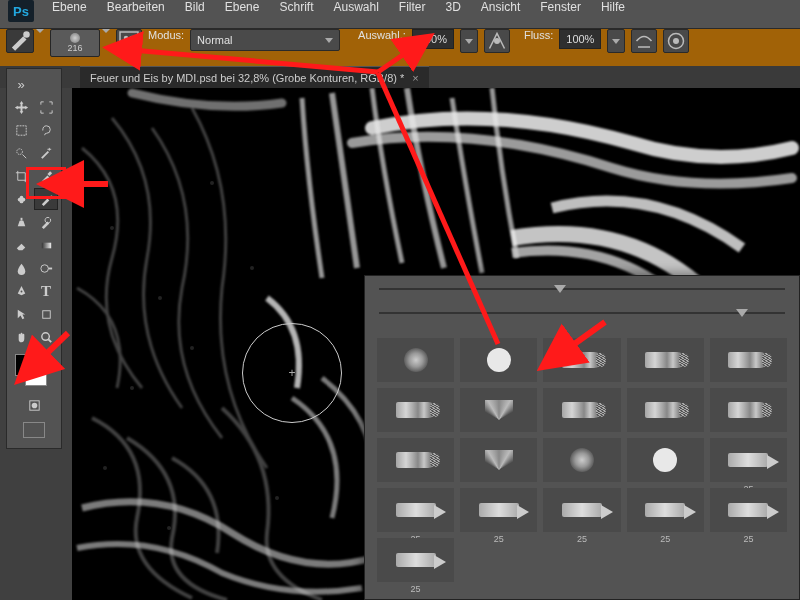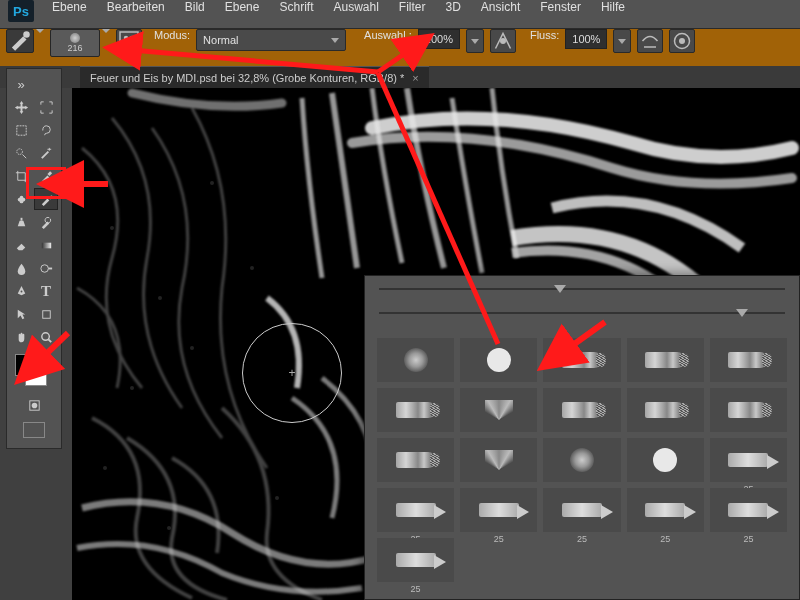--- a/index.html
+++ b/index.html
@@ -8,21 +8,21 @@
   .menu-bar { height: 28px; background: #535353; display: flex; align-items: flex-start; color: #e0e0e0; font-size: 12px; }
   .ps-logo { width: 26px; height: 22px; background: #14202a; margin: 0 8px; display: flex; align-items: center; justify-content: center; color: #22a8e0; font-weight: bold; font-size: 13px; border-radius: 2px; }
   .menu-item { padding: 0 10px; cursor: default; }
   
   .options-bar { height: 38px; background: #a16207; display: flex; align-items: flex-start; color: #e0e0e0; font-size: 11px; border-top: 1px solid #2a2a2a; padding-left: 6px; gap: 6px; }
   .tool-preset { width: 28px; height: 24px; background: #3a3a3a; border: 1px solid #262626; border-radius: 2px; display:flex;align-items:center;justify-content:center; }
   .brush-preview { width: 50px; height: 28px; background: #5a5a5a; border: 1px solid #262626; border-radius: 2px; display:flex; align-items:center; justify-content:center; flex-direction:column; }
   .brush-dot { width: 10px; height: 10px; background: radial-gradient(circle,#d0d0d0,#777); border-radius:50%; }
   .brush-label { font-size: 9px; color:#ccc; }
   .opt-icon { width: 26px; height: 24px; background: #494949; border:1px solid #2a2a2a; border-radius:2px; display:flex;align-items:center;justify-content:center;}
-  .opt-label { margin-left: 6px; }
+  .opt-label { }
   .dropdown { display:flex;align-items:center;height:22px;background:#4a4a4a;border:1px solid #2a2a2a;border-radius:2px;padding:0 6px;gap:6px; }
   .dd-arrow { width:0;height:0;border-left:4px solid transparent;border-right:4px solid transparent;border-top:5px solid #aaa; }
   .num-field { background:#2f2f2f; border:1px solid #222; height:20px; padding:0 6px; color:#ddd; display:flex;align-items:center;min-width:42px;justify-content:center;font-size:11px; }
   
   .tabs-bar { height: 22px; background: #3a3a3a; display:flex;align-items:center; padding-left: 80px; }
   .doc-tab { height: 100%; background:#2a2a2a; color:#ccc; font-size:11px; display:flex;align-items:center; padding:0 10px; border-top:1px solid #555; }
   .tab-close { margin-left:8px;color:#999; }
   
   .toolbox { position:absolute; left:6px; top:68px; width:56px; background:#535353; border:1px solid #2a2a2a; padding: 4px 2px; }
   .tool-row { display:flex; gap:1px; margin-bottom:1px; }

